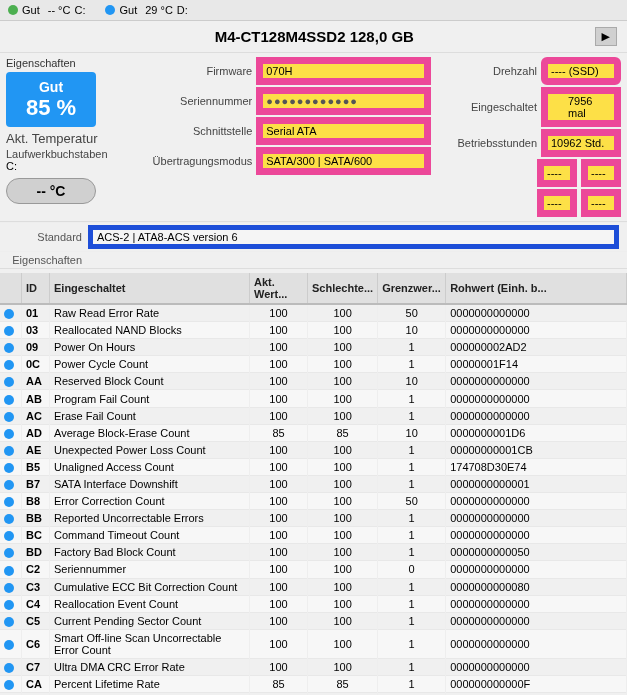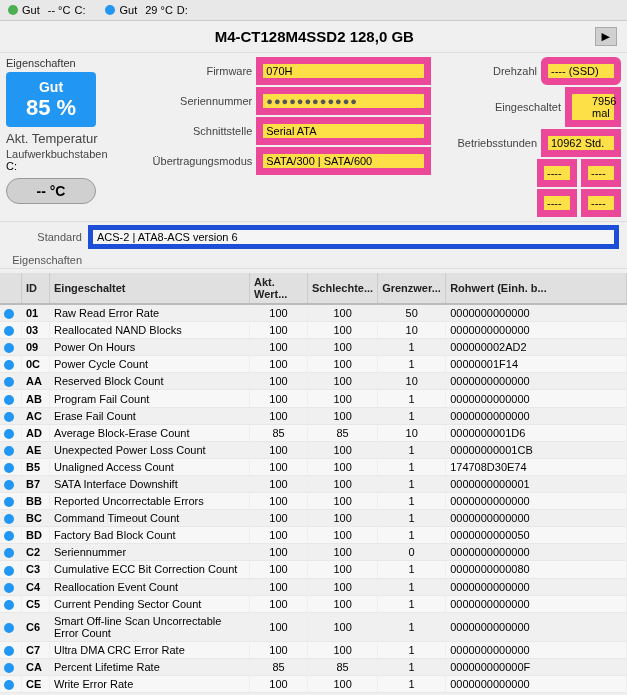--- a/index.html
+++ b/index.html
@@ -232,21 +232,21 @@
     </div>
   </div>
 
   <div style="width:185px;">
     <div class="field-row" style="justify-content:flex-end;">
       <span class="field-label">Drehzahl</span>
       <span class="field-input" style="width:80px;border-radius:6px;">---- (SSD)</span>
     </div>
     <div class="field-row" style="justify-content:flex-end;">
       <span class="field-label">Eingeschaltet</span>
-      <span class="field-input" style="width:56px;padding-left:20px;">7956 mal</span>
+      <span class="field-input" style="width:80px;padding-left:20px;">7956 mal</span>
     </div>
     <div class="field-row" style="justify-content:flex-end;">
       <span class="field-label">Betriebsstunden</span>
       <span class="field-input" style="width:80px;">10962 Std.</span>
     </div>
     <div style="display:flex;gap:4px;justify-content:flex-end;margin-top:2px;">
       <span class="field-input" style="width:40px;font-size:11px;">----</span>
       <span class="field-input" style="width:40px;font-size:11px;">----</span>
     </div>
     <div style="display:flex;gap:4px;justify-content:flex-end;margin-top:2px;">
@@ -398,20 +398,31 @@
     <td class="td-name">SATA Interface Downshift</td>
     <td class="td-val">100</td>
     <td class="td-bad">100</td>
     <td class="td-thresh">1</td>
     <td class="td-raw">0000000000001</td>
   </tr>
         <tr>
     <td style="text-align:center;">
       <span class="dot-indicator" style="background:#2196f3;"></span>
     </td>
+    <td class="td-id">B8</td>
+    <td class="td-name">Error Correction Count</td>
+    <td class="td-val">100</td>
+    <td class="td-bad">100</td>
+    <td class="td-thresh">50</td>
+    <td class="td-raw">0000000000000</td>
+  </tr>
+        <tr>
+    <td style="text-align:center;">
+      <span class="dot-indicator" style="background:#2196f3;"></span>
+    </td>
     <td class="td-id">BB</td>
     <td class="td-name">Reported Uncorrectable Errors</td>
     <td class="td-val">100</td>
     <td class="td-bad">100</td>
     <td class="td-thresh">1</td>
     <td class="td-raw">0000000000000</td>
   </tr>
         <tr>
     <td style="text-align:center;">
       <span class="dot-indicator" style="background:#2196f3;"></span>

